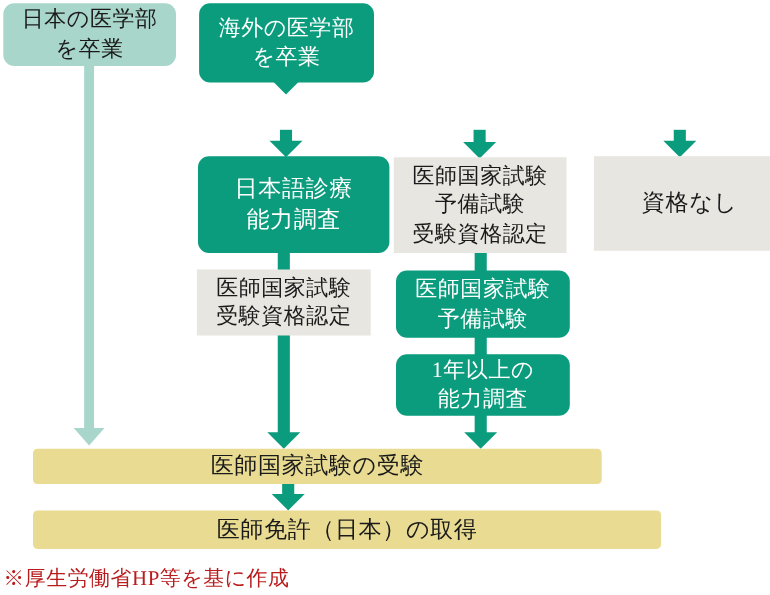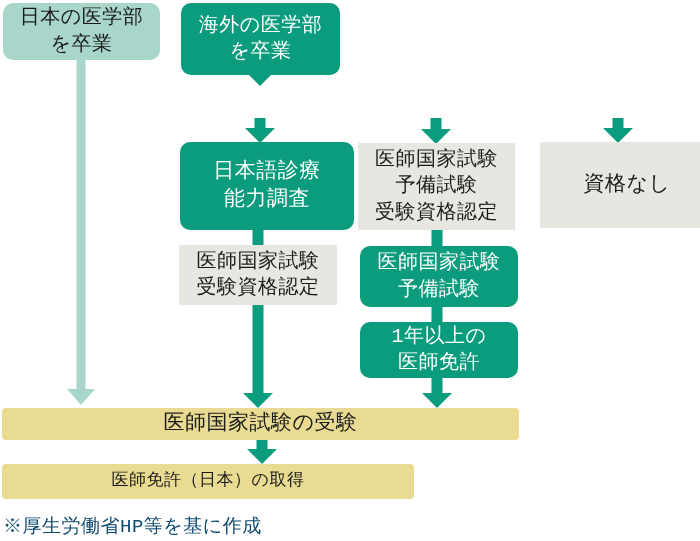--- a/index.html
+++ b/index.html
@@ -5,35 +5,35 @@
   :root{
     --teal:#0a9c7d;
     --lteal:#a9d6cb;
     --gray:#e8e6e0;
     --yellow:#e9dc92;
     --ink:#1a1a1a;
   }
   html,body{margin:0;padding:0;background:#ffffff;}
   .canvas{
     position:relative;width:700px;height:541px;background:#ffffff;
-    font-family:Liberation Mono, monospace;
+    font-family:Liberation Serif, serif;
     color:var(--ink);overflow:hidden;
   }
   .box{
     position:absolute;display:flex;align-items:center;justify-content:center;
     text-align:center;white-space:pre-line;line-height:1.32;box-sizing:border-box;
     letter-spacing:0.5px;
   }
   .teal{background:var(--teal);color:#ffffff;border-radius:10px;}
   .lteal{background:var(--lteal);color:var(--ink);border-radius:10px;}
   .grayb{background:var(--gray);color:var(--ink);}
   .outline{background:#ffffff;border:2px solid var(--teal);color:var(--ink);}
-  .ybar{background:var(--yellow);border-radius:4px;color:var(--ink);}
+  .ybar{background:var(--yellow);border-radius:4px;color:var(--ink);margin-left:28px;}
   .footnote{
-    position:absolute;left:3px;top:513px;font-size:19px;color:#0c4a6e;
+    position:absolute;left:3px;top:513px;font-size:19px;color:#b91c1c;
     letter-spacing:0.5px;
   }
   
   .arr{position:absolute;width:30px;}
   .arr .stem{
     position:absolute;left:50%;transform:translateX(-50%);
     top:0;bottom:13px;width:11px;background:var(--teal);
   }
   .arr .head{
     position:absolute;left:0;bottom:0;width:0;height:0;
@@ -121,20 +121,20 @@
 
   <div class="box grayb" style="left:540px;top:142px;width:174px;height:86px;font-size:21px">資格なし</div>
 
   <div class="box grayb" style="left:179px;top:245px;width:158px;height:60px;font-size:20px">医師国家試験
 受験資格認定</div>
 
   <div class="box teal" style="left:360px;top:246px;width:158px;height:61px;font-size:20px">医師国家試験
 予備試験</div>
 
   <div class="box teal" style="left:360px;top:322px;width:158px;height:56px;font-size:20px">1年以上の
-医師免許</div>
+能力調査</div>
 
   <div class="box ybar" style="left:2px;top:408px;width:517px;height:32px;font-size:21px">医師国家試験の受験</div>
 
-  <div class="box ybar" style="left:2px;top:464px;width:412px;height:35px;font-size:17px">医師免許（日本）の取得</div>
+  <div class="box ybar" style="left:2px;top:464px;width:571px;height:35px;font-size:21px">医師免許（日本）の取得</div>
 
   <div class="footnote">※厚生労働省HP等を基に作成</div>
 </div>
 
 </body></html>

